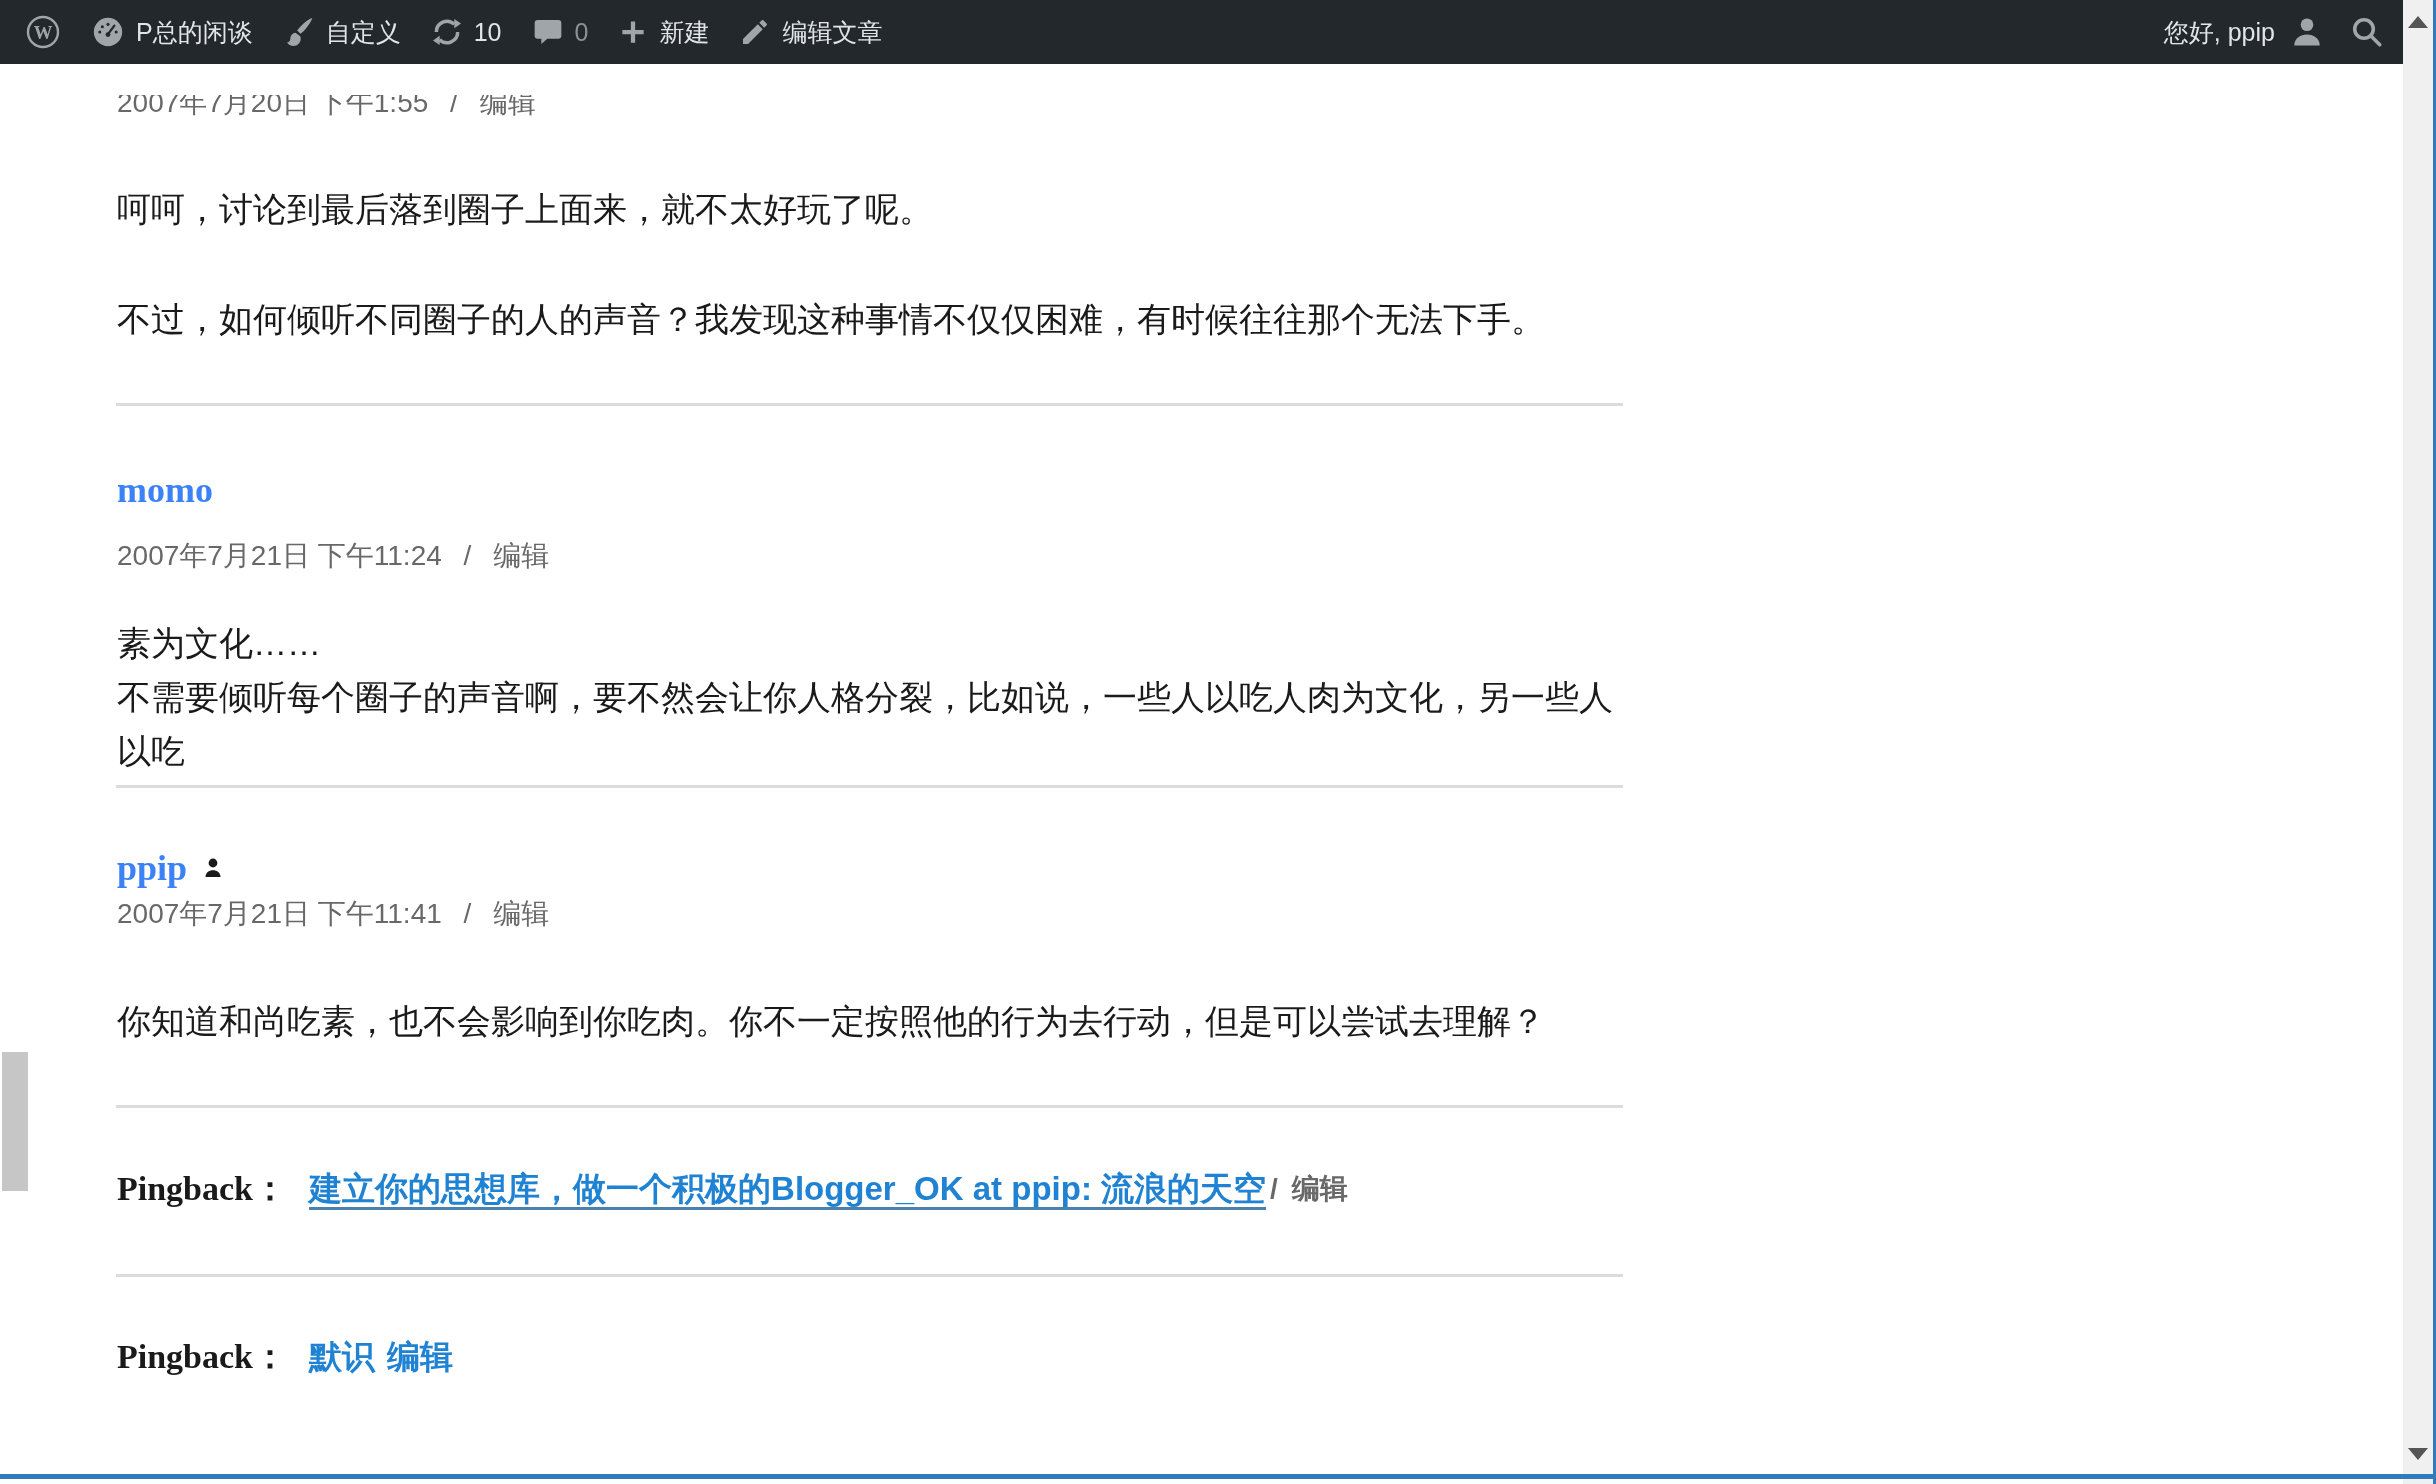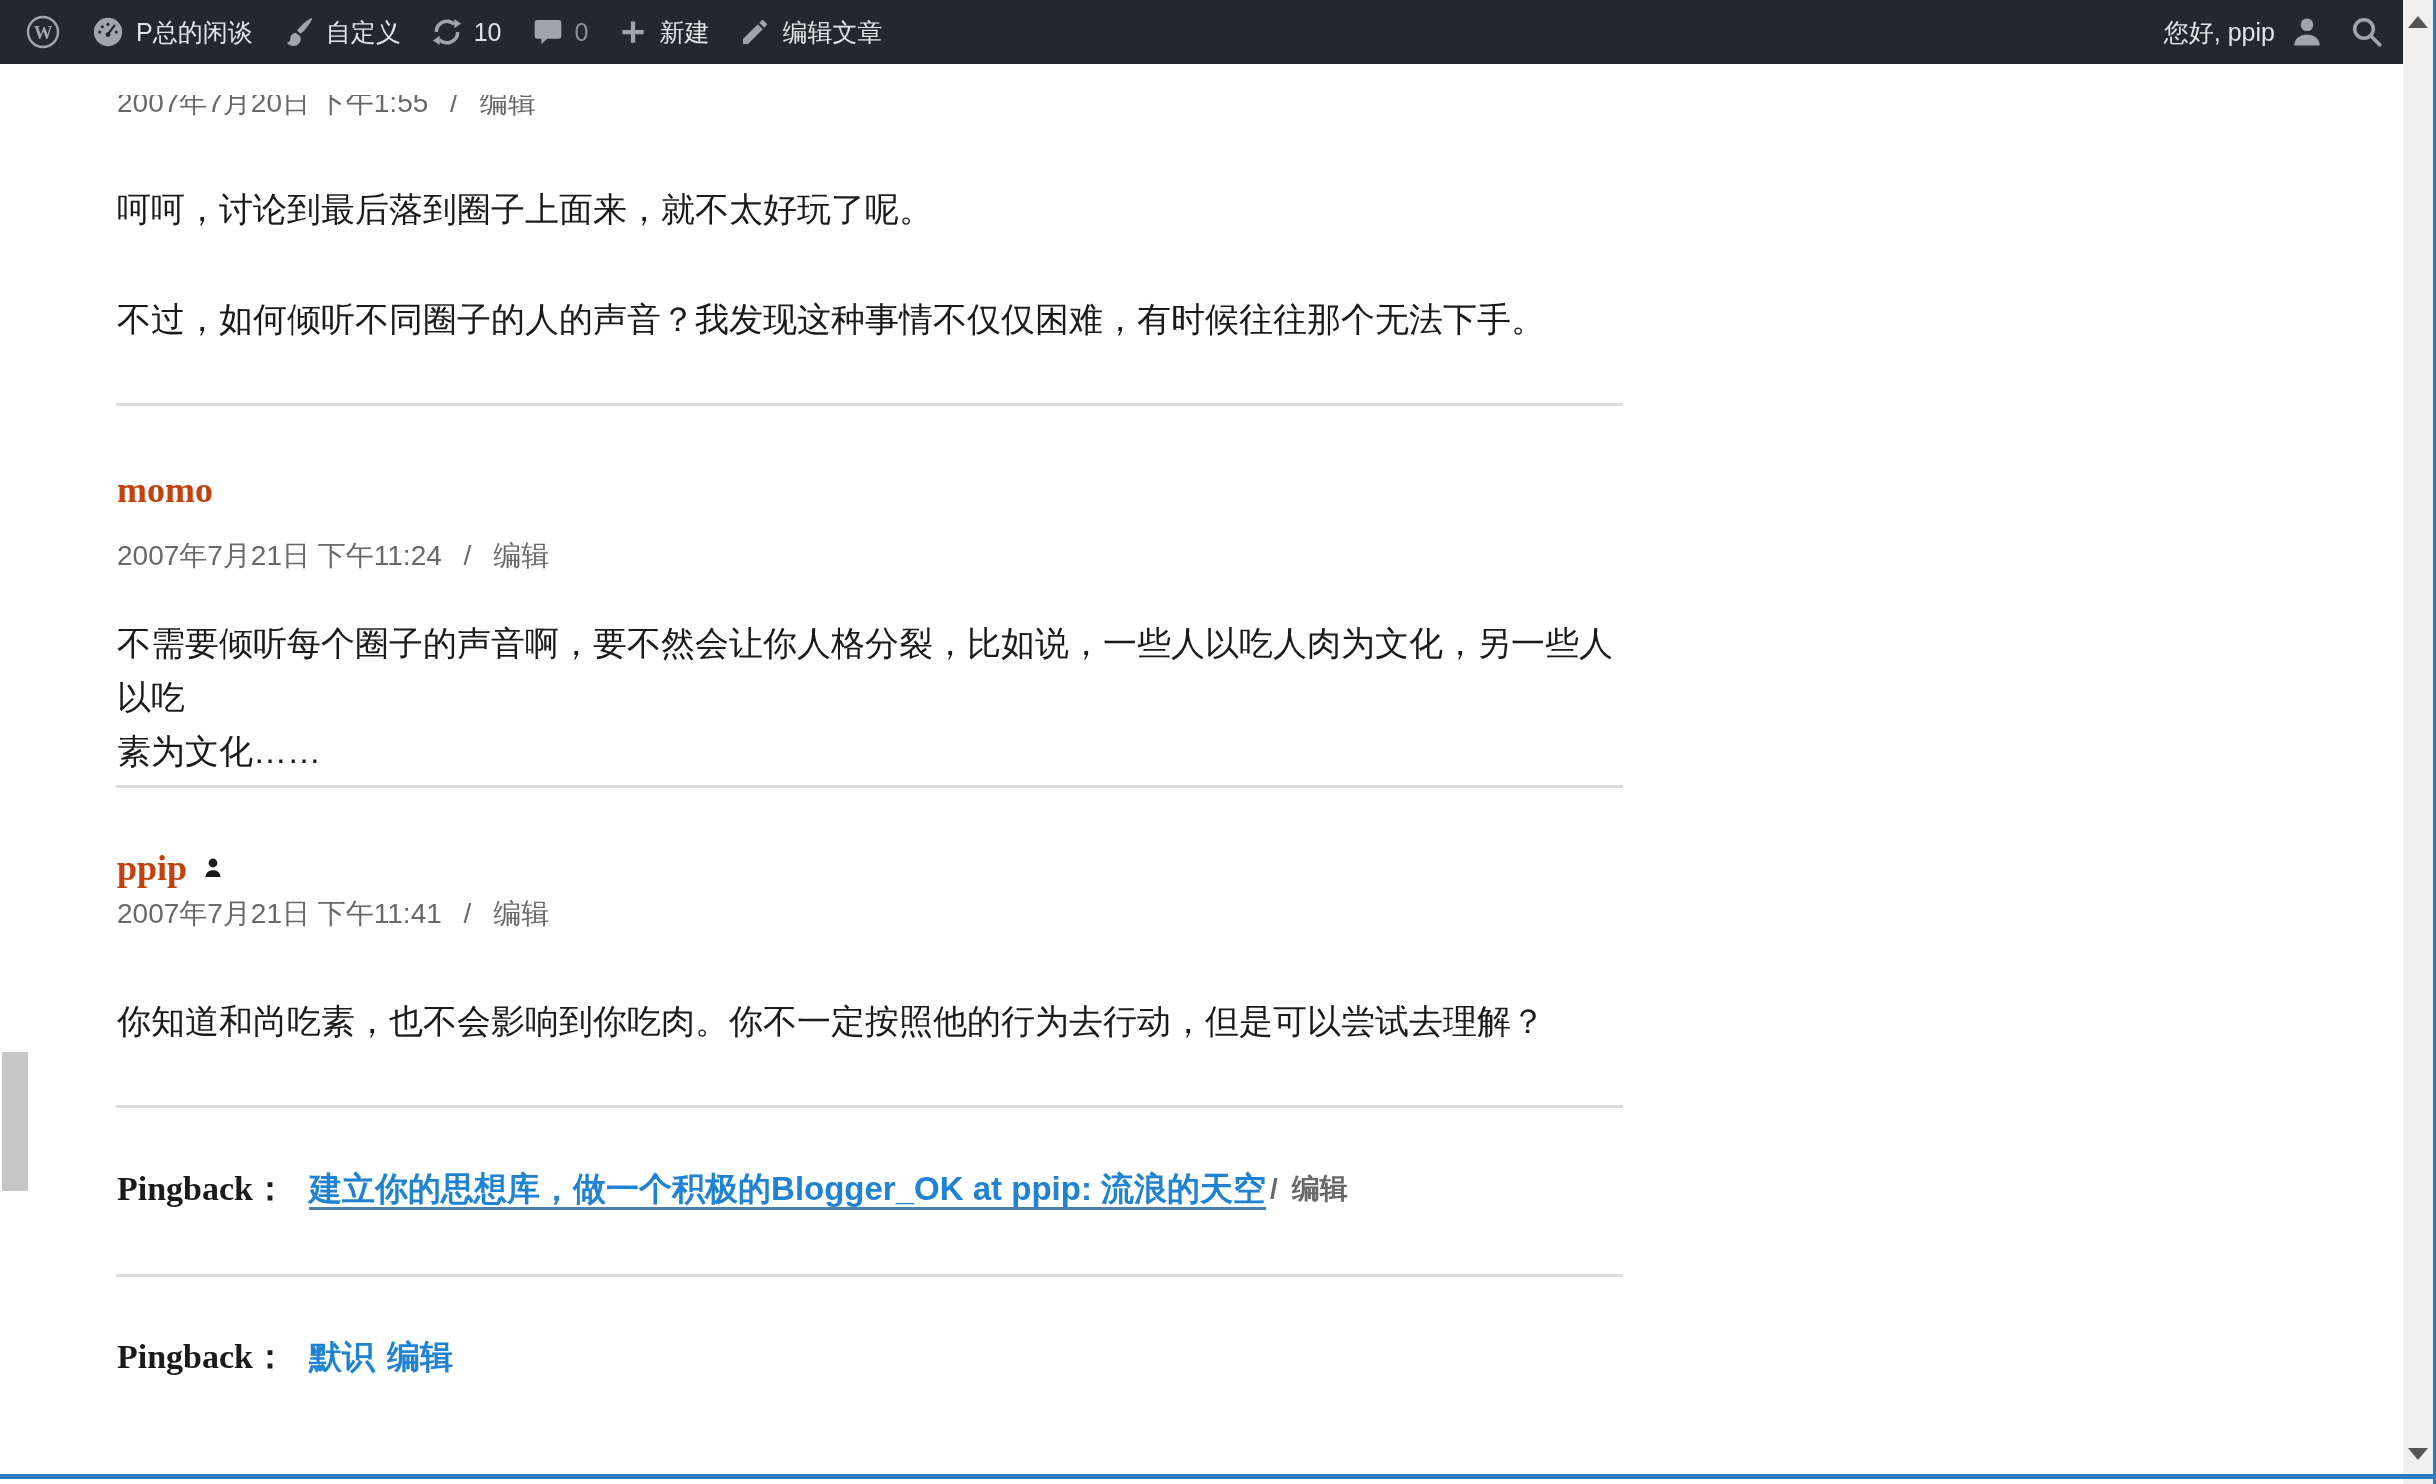--- a/index.html
+++ b/index.html
@@ -18,21 +18,21 @@
   .ab-greeting{font-size:25px;color:#e2e4e7;display:flex;align-items:center;gap:14px;}
 
   
   .content-abs{position:absolute;left:117px;color:#1a1a1a;}
   .clip-wrap{position:absolute;left:117px;top:95px;height:22px;overflow:hidden;width:900px;}
   .clip-inner{margin-top:-9px;font-size:28px;line-height:34px;color:#686868;white-space:nowrap;}
   .meta{font-size:28px;line-height:36px;color:#686868;white-space:nowrap;}
   .meta .sep{margin:0 14px;}
   .edit-link{color:#686868;text-decoration:none;}
   .author{font-family:"Liberation Serif","DejaVu Serif",serif;font-weight:700;font-size:36px;
-          line-height:40px;color:#c2410c;text-decoration:none;display:flex;align-items:center;gap:14px;}
+          line-height:40px;color:#3b82f6;text-decoration:none;display:flex;align-items:center;gap:14px;}
   .body-text{font-size:34px;line-height:54px;color:#1a1a1a;width:1512px;}
   .divider{position:absolute;left:116px;width:1507px;height:3px;background:#dcdcdc;}
 
   
   .pingback{display:flex;align-items:center;white-space:nowrap;font-weight:bold;}
   .pb-label{font-family:"Liberation Serif","DejaVu Serif",serif;font-size:34px;color:#1a1a1a;margin-right:22px;}
   .pb-link{font-size:33px;color:#1f82d2;text-decoration:underline;text-decoration-color:#4d7fab;
            text-underline-offset:7px;}
   .pb-link.no-underline{text-decoration:none;}
   .pb-meta{font-size:28px;color:#686868;margin-left:4px;}
@@ -174,22 +174,22 @@
 
   <div class="content-abs" style="top:470px;">
     <a class="author">momo</a>
   </div>
   <div class="content-abs meta" style="top:514px;margin-top:24px;">
     <span>2007年7月21日 下午11:24</span>
     <span class="sep">/</span>
     <a class="edit-link">编辑</a>
   </div>
   <div class="content-abs body-text" style="top:616px;">
+    <div>素为文化……</div>
     <div>不需要倾听每个圈子的声音啊，要不然会让你人格分裂，比如说，一些人以吃人肉为文化，另一些人以吃</div>
-    <div>素为文化……</div>
   </div>
 
   <div class="divider" style="top:785px;"></div>
 
   <div class="content-abs" style="top:848px;">
     <a class="author">
       <span>ppip</span>
       <span style="color:#1a1a1a;">
         <svg width="24" height="24" viewBox="0 0 24 24" fill="currentColor">
           <circle cx="12" cy="7" r="4.4"></circle>

